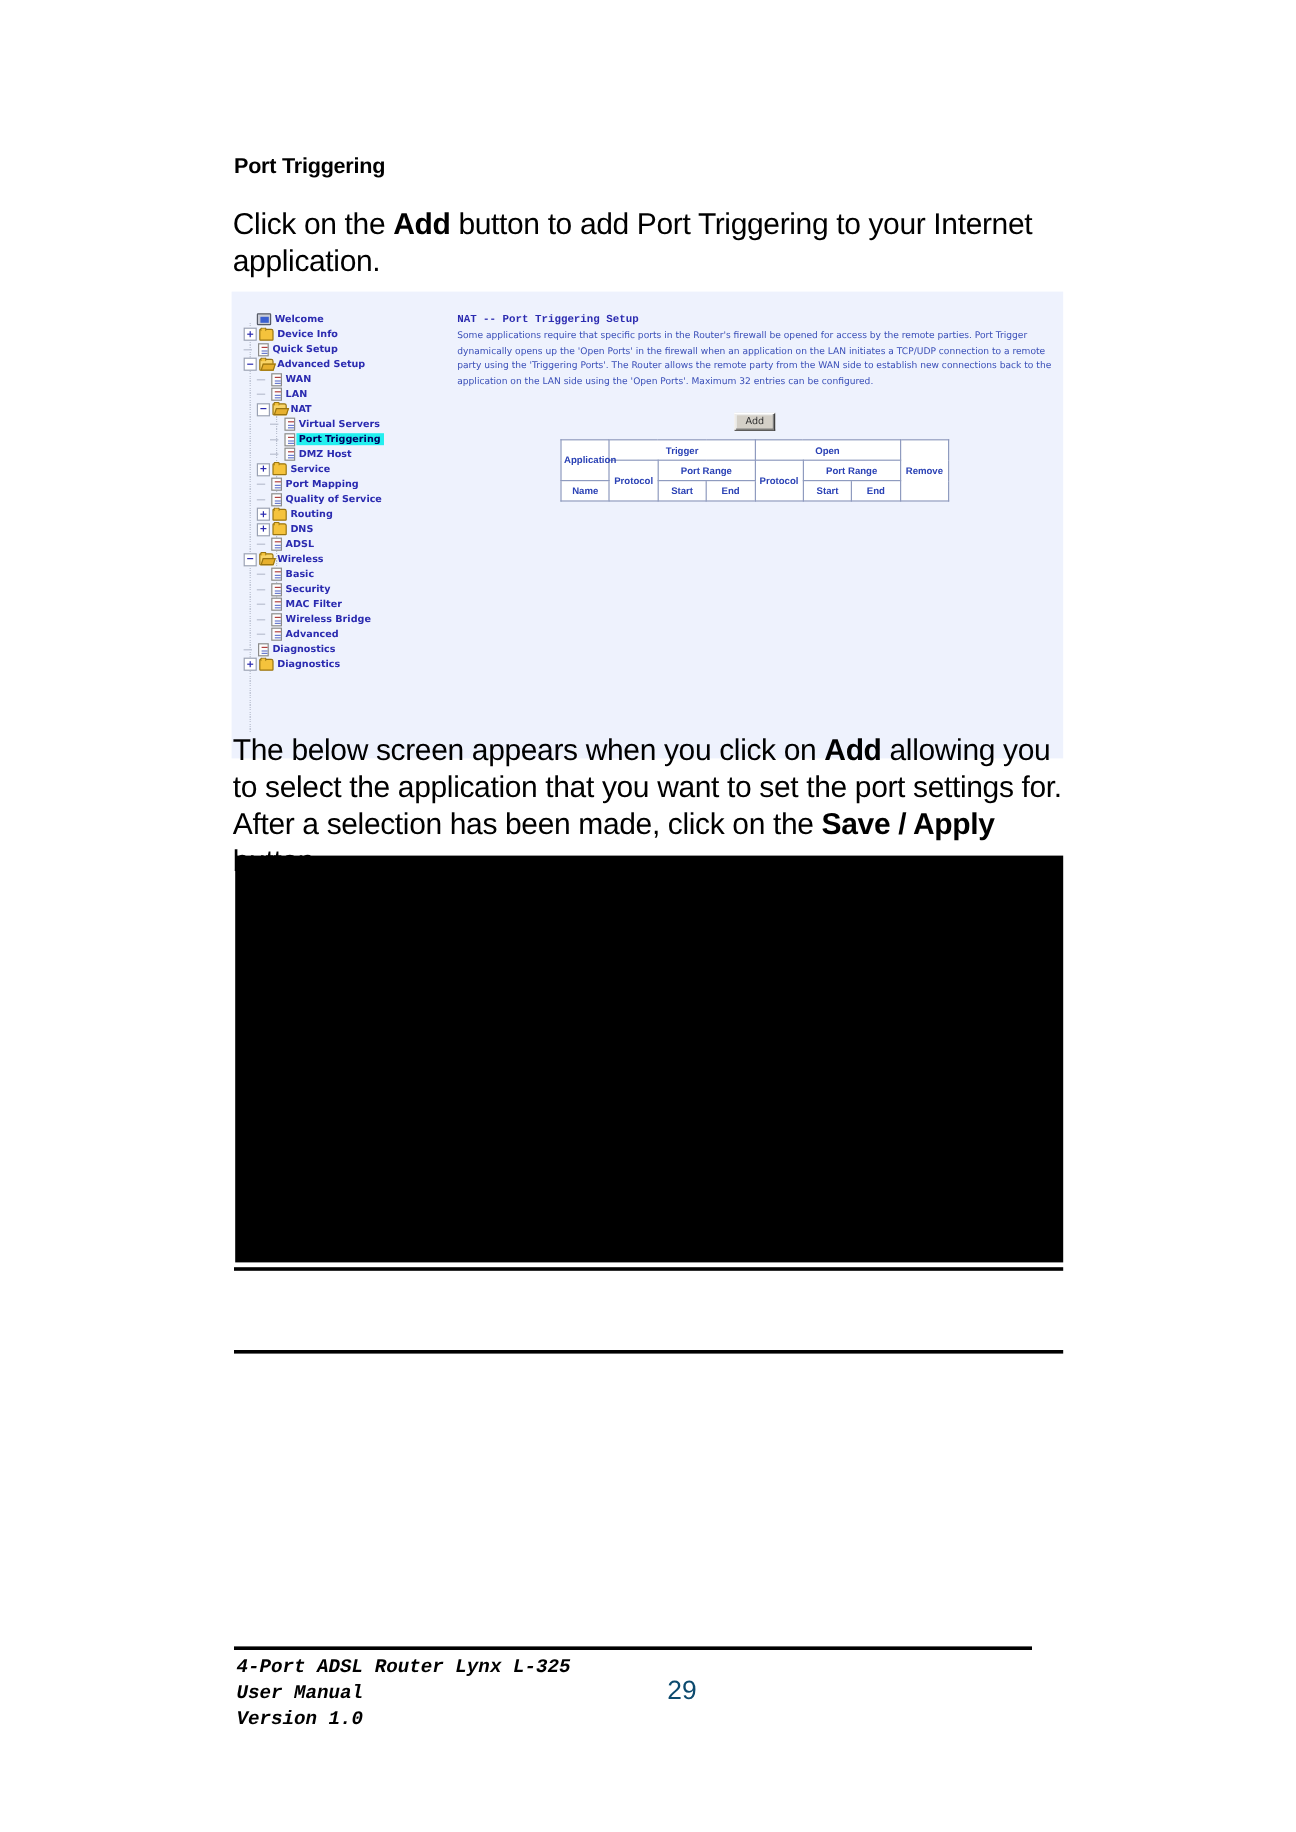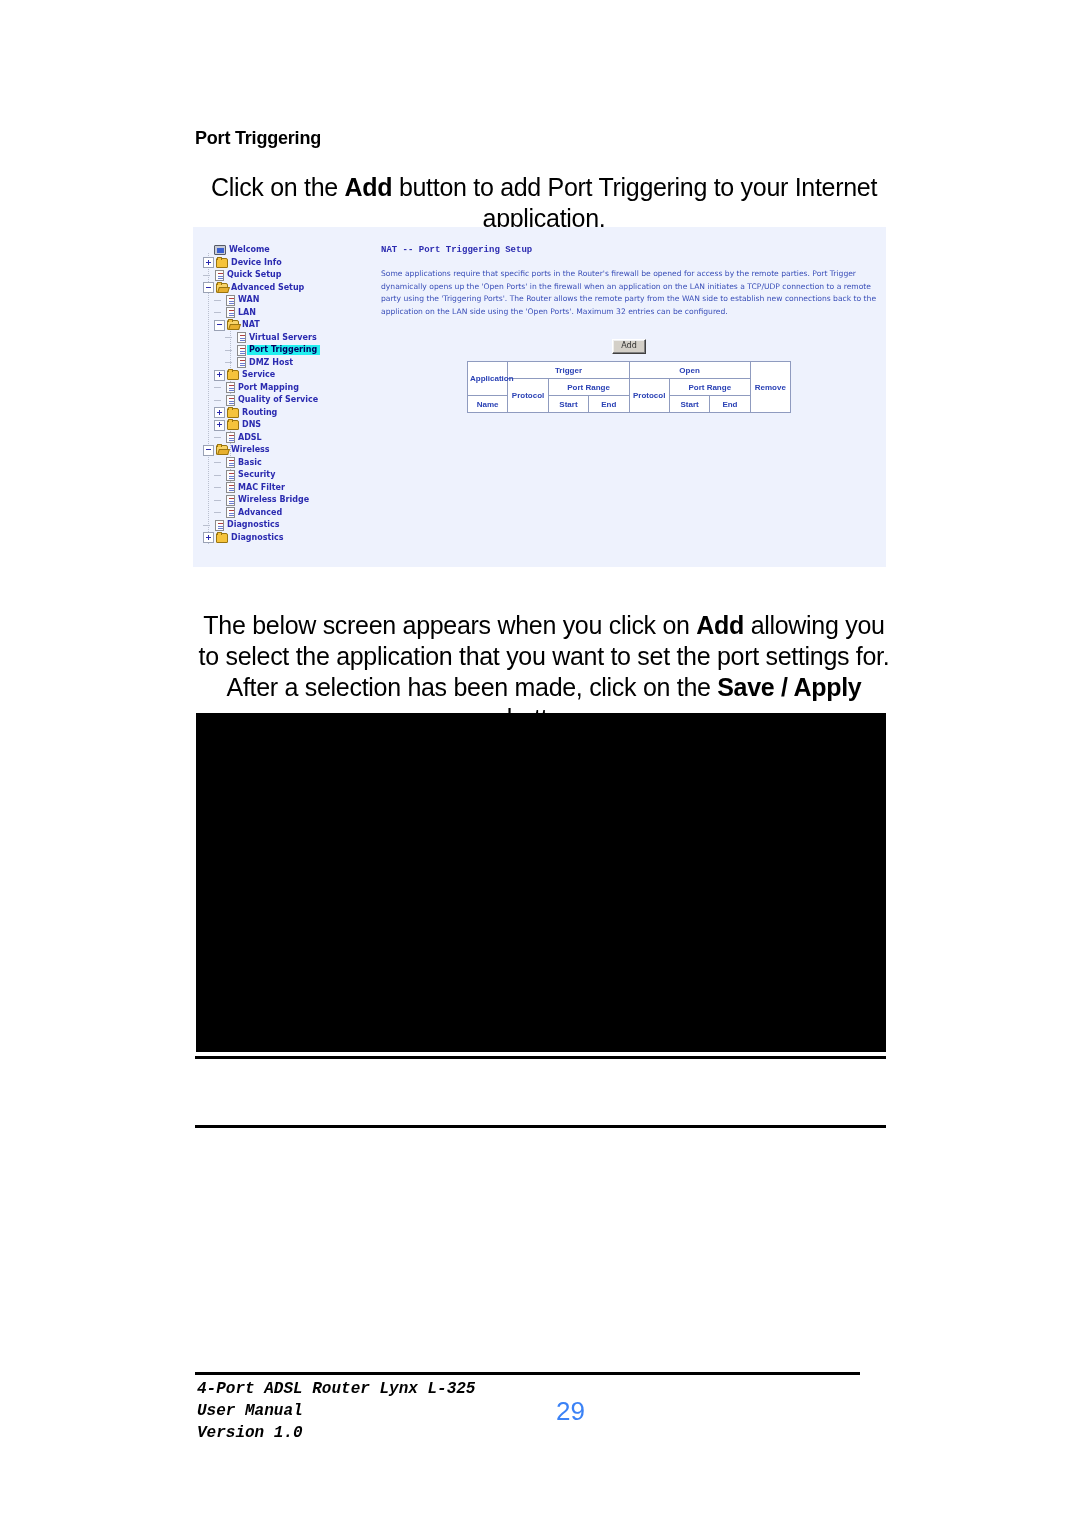--- a/index.html
+++ b/index.html
@@ -36,33 +36,32 @@
     white-space: nowrap;
   }
 
   .doc-para {
     position: absolute;
     left: 194px;
     width: 700px;
     font-size: 25px;
     line-height: 31px;
     letter-spacing: -0.3px;
-    text-align: center;
   }
   .doc-para.p1 { top: 172px; }
   .doc-para.p2 { top: 610px; }
   .doc-para b { font-weight: 700; }
 
   
   .shot {
     position: absolute;
     left: 193px;
-    top: 227px;
+    top: 243px;
     width: 693px;
-    height: 340px;
+    height: 389px;
     background: #eef2fd;
     box-sizing: border-box;
     overflow: hidden;
   }
 
   .shot-sidebar {
     position: absolute;
     left: 0;
     top: 0;
     width: 182px;
@@ -231,21 +230,21 @@
     right: 8px;
   }
   .shot-title {
     font-family: Liberation Mono, monospace;
     font-size: 9px;
     font-weight: 700;
     color: #2b2bb0;
     letter-spacing: 0px;
   }
   .shot-body {
-    margin-top: 13px;
+    margin-top: 3px;
     font-family: "DejaVu Sans", sans-serif;
     font-size: 7.6px;
     line-height: 12.6px;
     color: #3a4fb8;
     width: 496px;
     text-align: left;
   }
 
   .addbar {
     margin-top: 16px;
@@ -322,22 +321,22 @@
     color: #000000;
   }
   .footer .line { white-space: nowrap; font-family: Liberation Mono, monospace; }
   .page-number {
     position: absolute;
     left: 556px;
     top: 1396px;
     font-family: "Liberation Sans", sans-serif;
     font-style: normal;
     font-weight: 400;
-    font-size: 26px;
-    color: #3b82f6;
+    font-size: 22px;
+    color: #0c4a6e;
   }
 </style>
 </head>
 <body>
 
 <div class="page">
 
   <div class="doc-heading">Port Triggering</div>
 
   <div class="doc-para p1"><span>Click on the </span><b>Add</b><span> button to add Port Triggering to your Internet application.</span></div>

